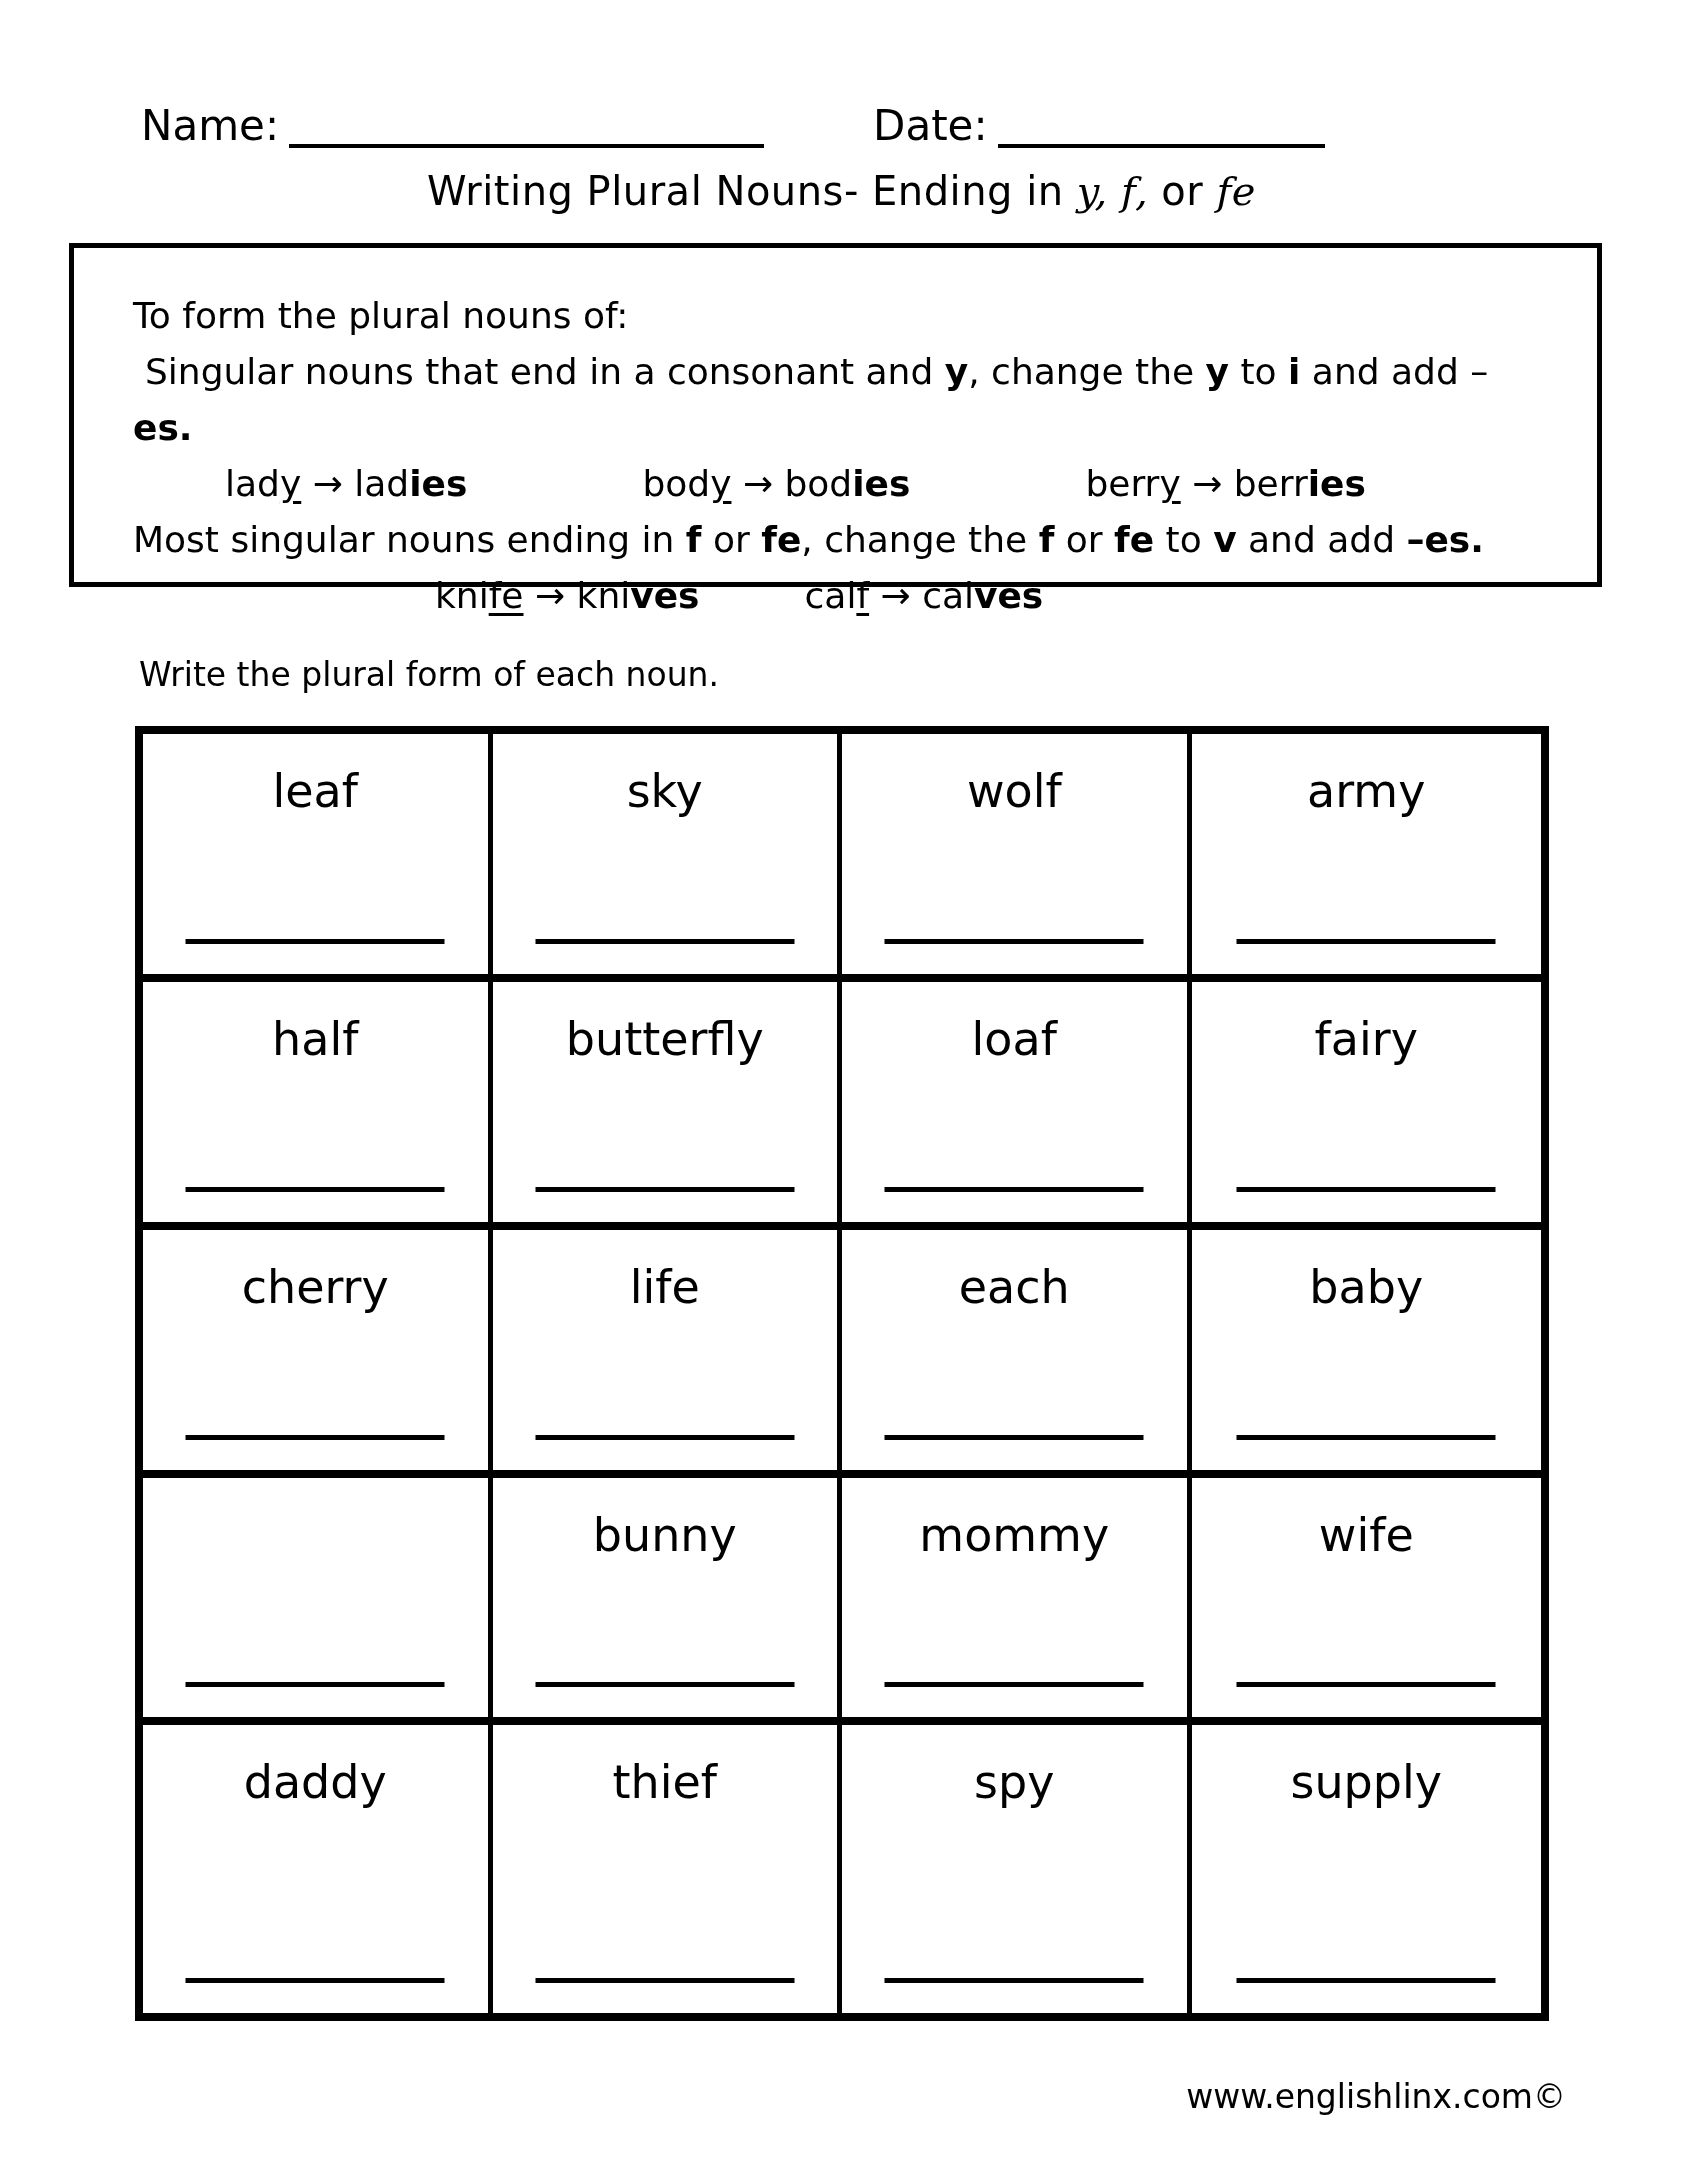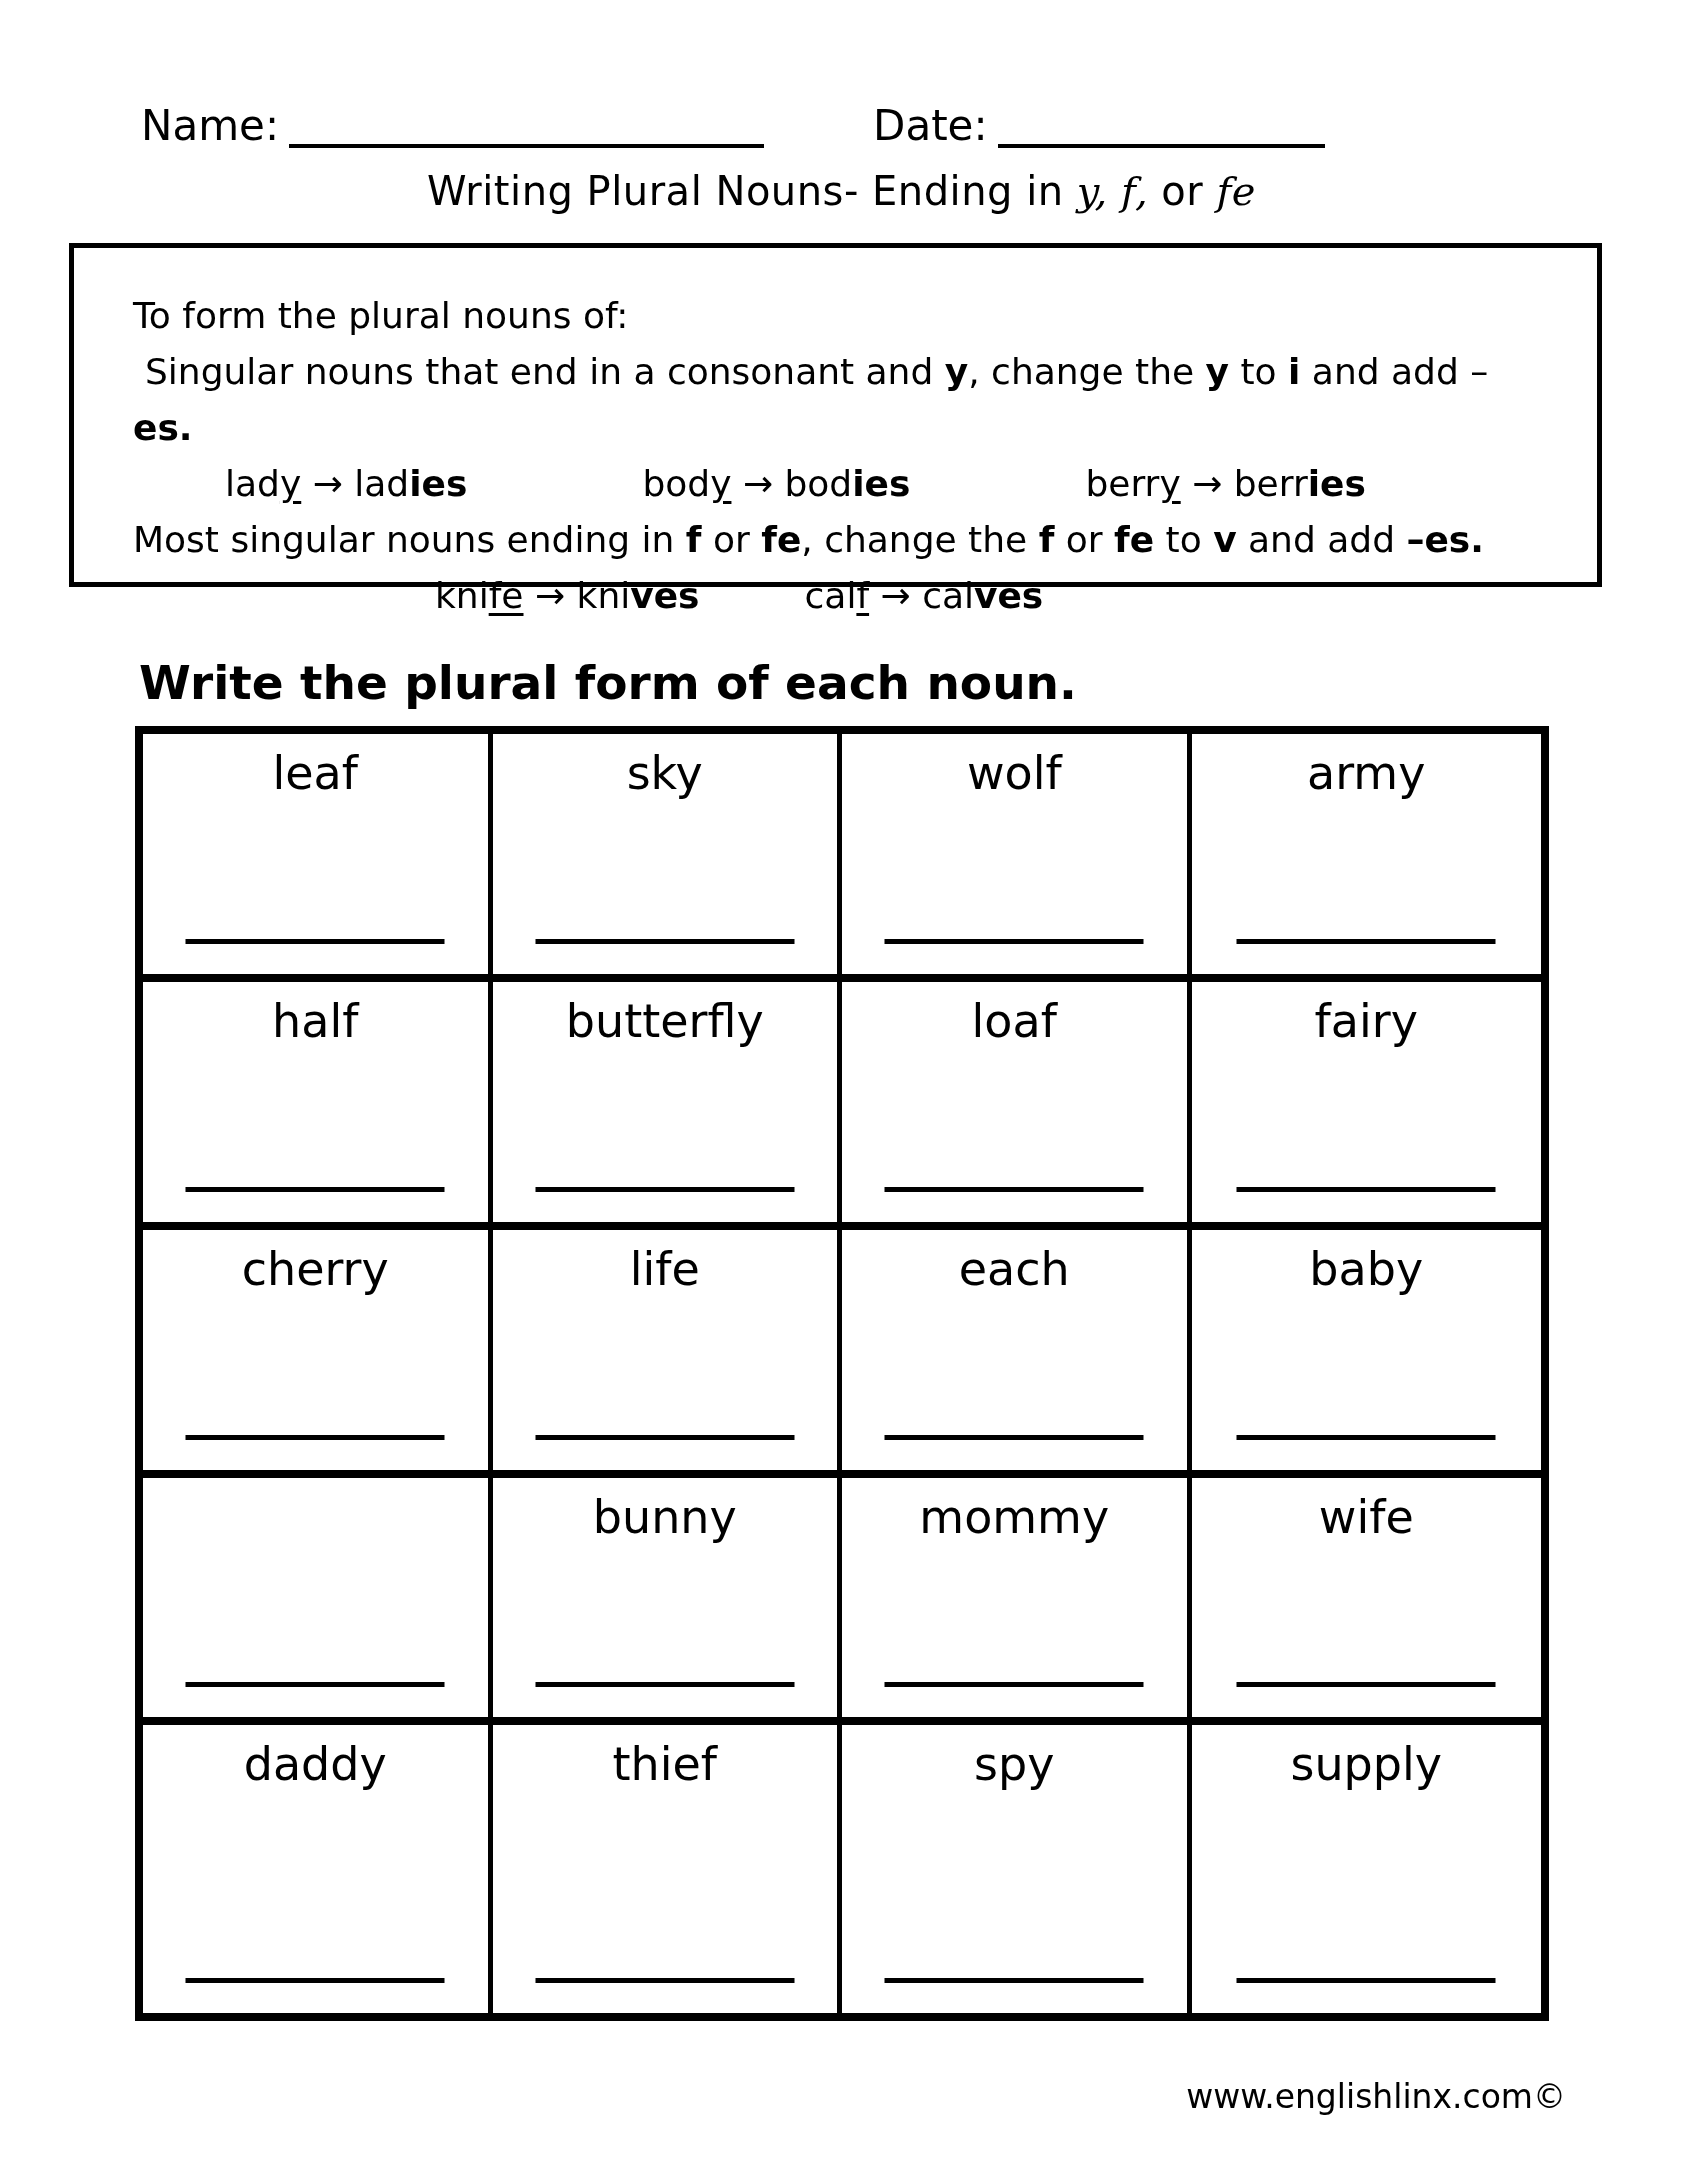--- a/index.html
+++ b/index.html
@@ -45,40 +45,40 @@
   .indent-sm { padding-left: 12px; }
   .examples { display: flex; gap: 36px; }
   .examples-1 { padding-left: 92px; }
   .examples-1 > div + div { margin-left: 139px; }
   .examples-2 { padding-left: 302px; }
   .examples-2 > div + div { margin-left: 69px; }
 
   
   .write-instruction {
     position: absolute; top: 655px; left: 139px;
-    font-size: 47px; font-weight: bold;
+    font-size: 33px; font-weight: normal;
   }
 
   
   .noun-table {
     position: absolute; top: 726px; left: 135px; width: 1414px; height: 1295px;
     border: 8px solid #000;
     display: grid;
     grid-template-columns: repeat(4, 1fr);
     grid-template-rows: 1fr 1fr 1fr 1fr 1.16fr;
   }
   .cell {
     position: relative;
     border-right: 5px solid #000;
     border-bottom: 8px solid #000;
   }
   .cell:nth-child(4n) { border-right: none; }
   .cell:nth-child(n+17) { border-bottom: none; }
   .word {
-    padding-top: 12px; text-align: center;
+    padding-top: 30px; text-align: center;
     font-size: 46px;
   }
   .blank {
     position: absolute; bottom: 30px; left: 50%;
     transform: translateX(-50%);
     width: 259px; border-bottom: 5px solid #000; height: 0;
   }
 
   
   .footer {

